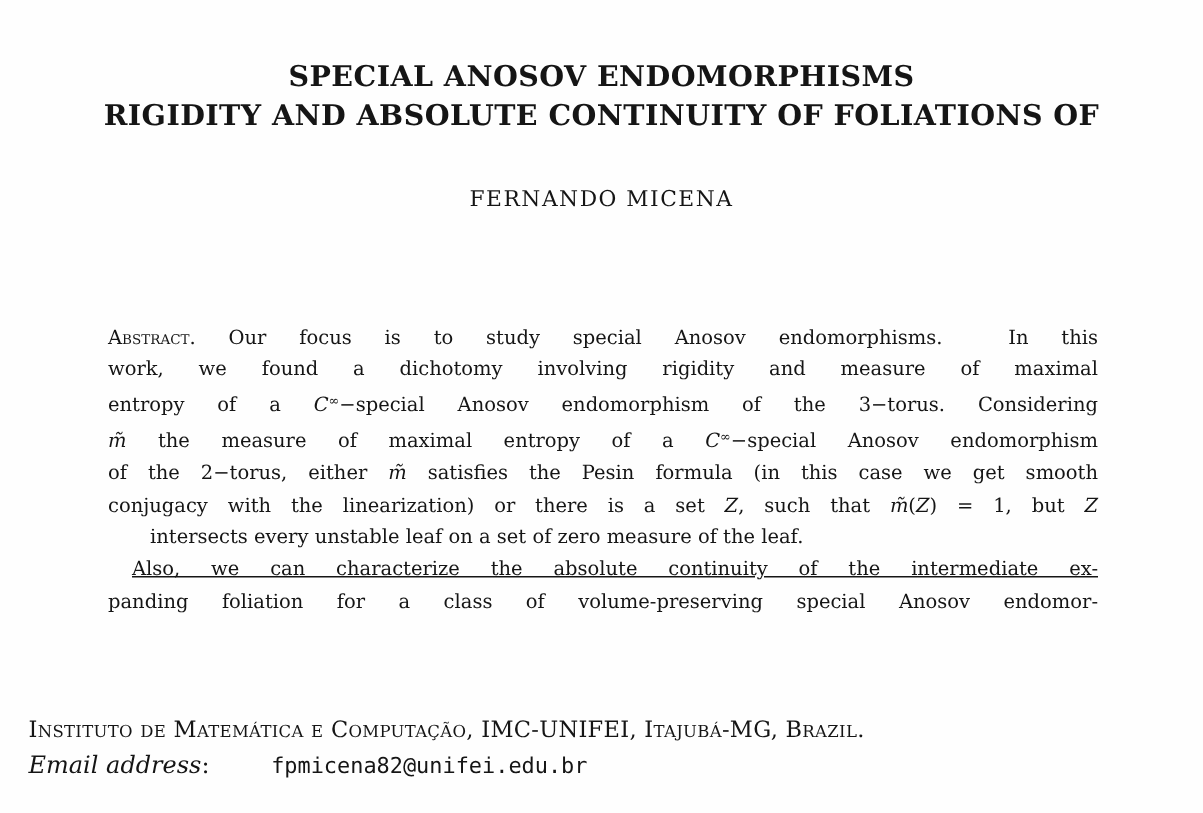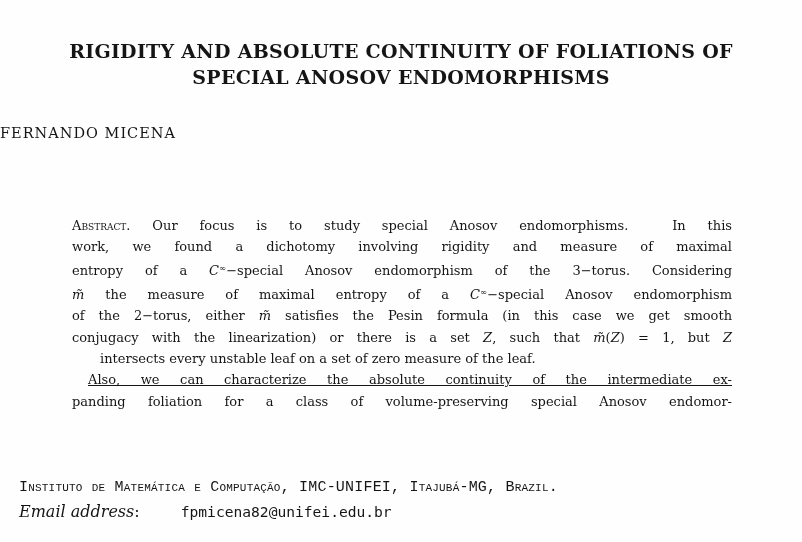--- a/index.html
+++ b/index.html
@@ -23,20 +23,21 @@
     font-size: 19px;
     line-height: 26px;
     letter-spacing: 0.3px;
   }
   .title-line { white-space: nowrap; }
   .author {
     position: absolute;
     top: 124px;
     left: 0;
     right: 0;
+    text-align: center;
     font-size: 14.5px;
     letter-spacing: 1px;
     line-height: 18px;
   }
   .abstract {
     position: absolute;
     top: 215px;
     left: 72px;
     width: 660px;
     font-size: 13px;
@@ -55,37 +56,37 @@
   .i { font-style: italic; }
   .sup { font-size: 0.66em; vertical-align: 0.5em; }
   .bb { font-family: "DejaVu Sans", "DejaVu Serif", sans-serif; }
   .footer {
     position: absolute;
     left: 19px;
     top: 474px;
     font-size: 15px;
     line-height: 24px;
   }
-  .affiliation { font-variant: small-caps; letter-spacing: 0.2px; font-family: Liberation Mono, monospace; }
+  .affiliation { font-variant: small-caps; letter-spacing: 0.2px; }
   .email-line { font-size: 16px; }
   .email-label { font-style: italic; }
   .email {
     font-family: "DejaVu Sans Mono", "Liberation Mono", monospace;
     font-size: 14.6px;
     margin-left: 36px;
   }
 </style>
 </head>
 <body>
 
 <div class="page">
 
   <div class="title-block">
+    <div class="title-line">SPECIAL ANOSOV ENDOMORPHISMS</div>
     <div class="title-line">RIGIDITY AND ABSOLUTE CONTINUITY OF FOLIATIONS OF</div>
-    <div class="title-line">SPECIAL ANOSOV ENDOMORPHISMS</div>
   </div>
 
   <div class="author">FERNANDO MICENA</div>
 
   <div class="abstract" id="abstract">
       <div class="abs-line"><span class="sc">Abstract.</span><span> Our focus is to study special Anosov endomorphisms.&nbsp; In this</span></div>
       <div class="abs-line"><span>work, we found a dichotomy involving rigidity and measure of maximal</span></div>
       <div class="abs-line"><span>entropy of a </span><span class="i">C</span><span class="sup">∞</span><span>−special Anosov endomorphism of the 3−torus. Considering</span></div>
       <div class="abs-line"><span class="i">m̃</span><span> the measure of maximal entropy of a </span><span class="i">C</span><span class="sup">∞</span><span>−special Anosov endomorphism</span></div>
       <div class="abs-line"><span>of the 2−torus, either </span><span class="i">m̃</span><span> satisfies the Pesin formula (in this case we get smooth</span></div>

